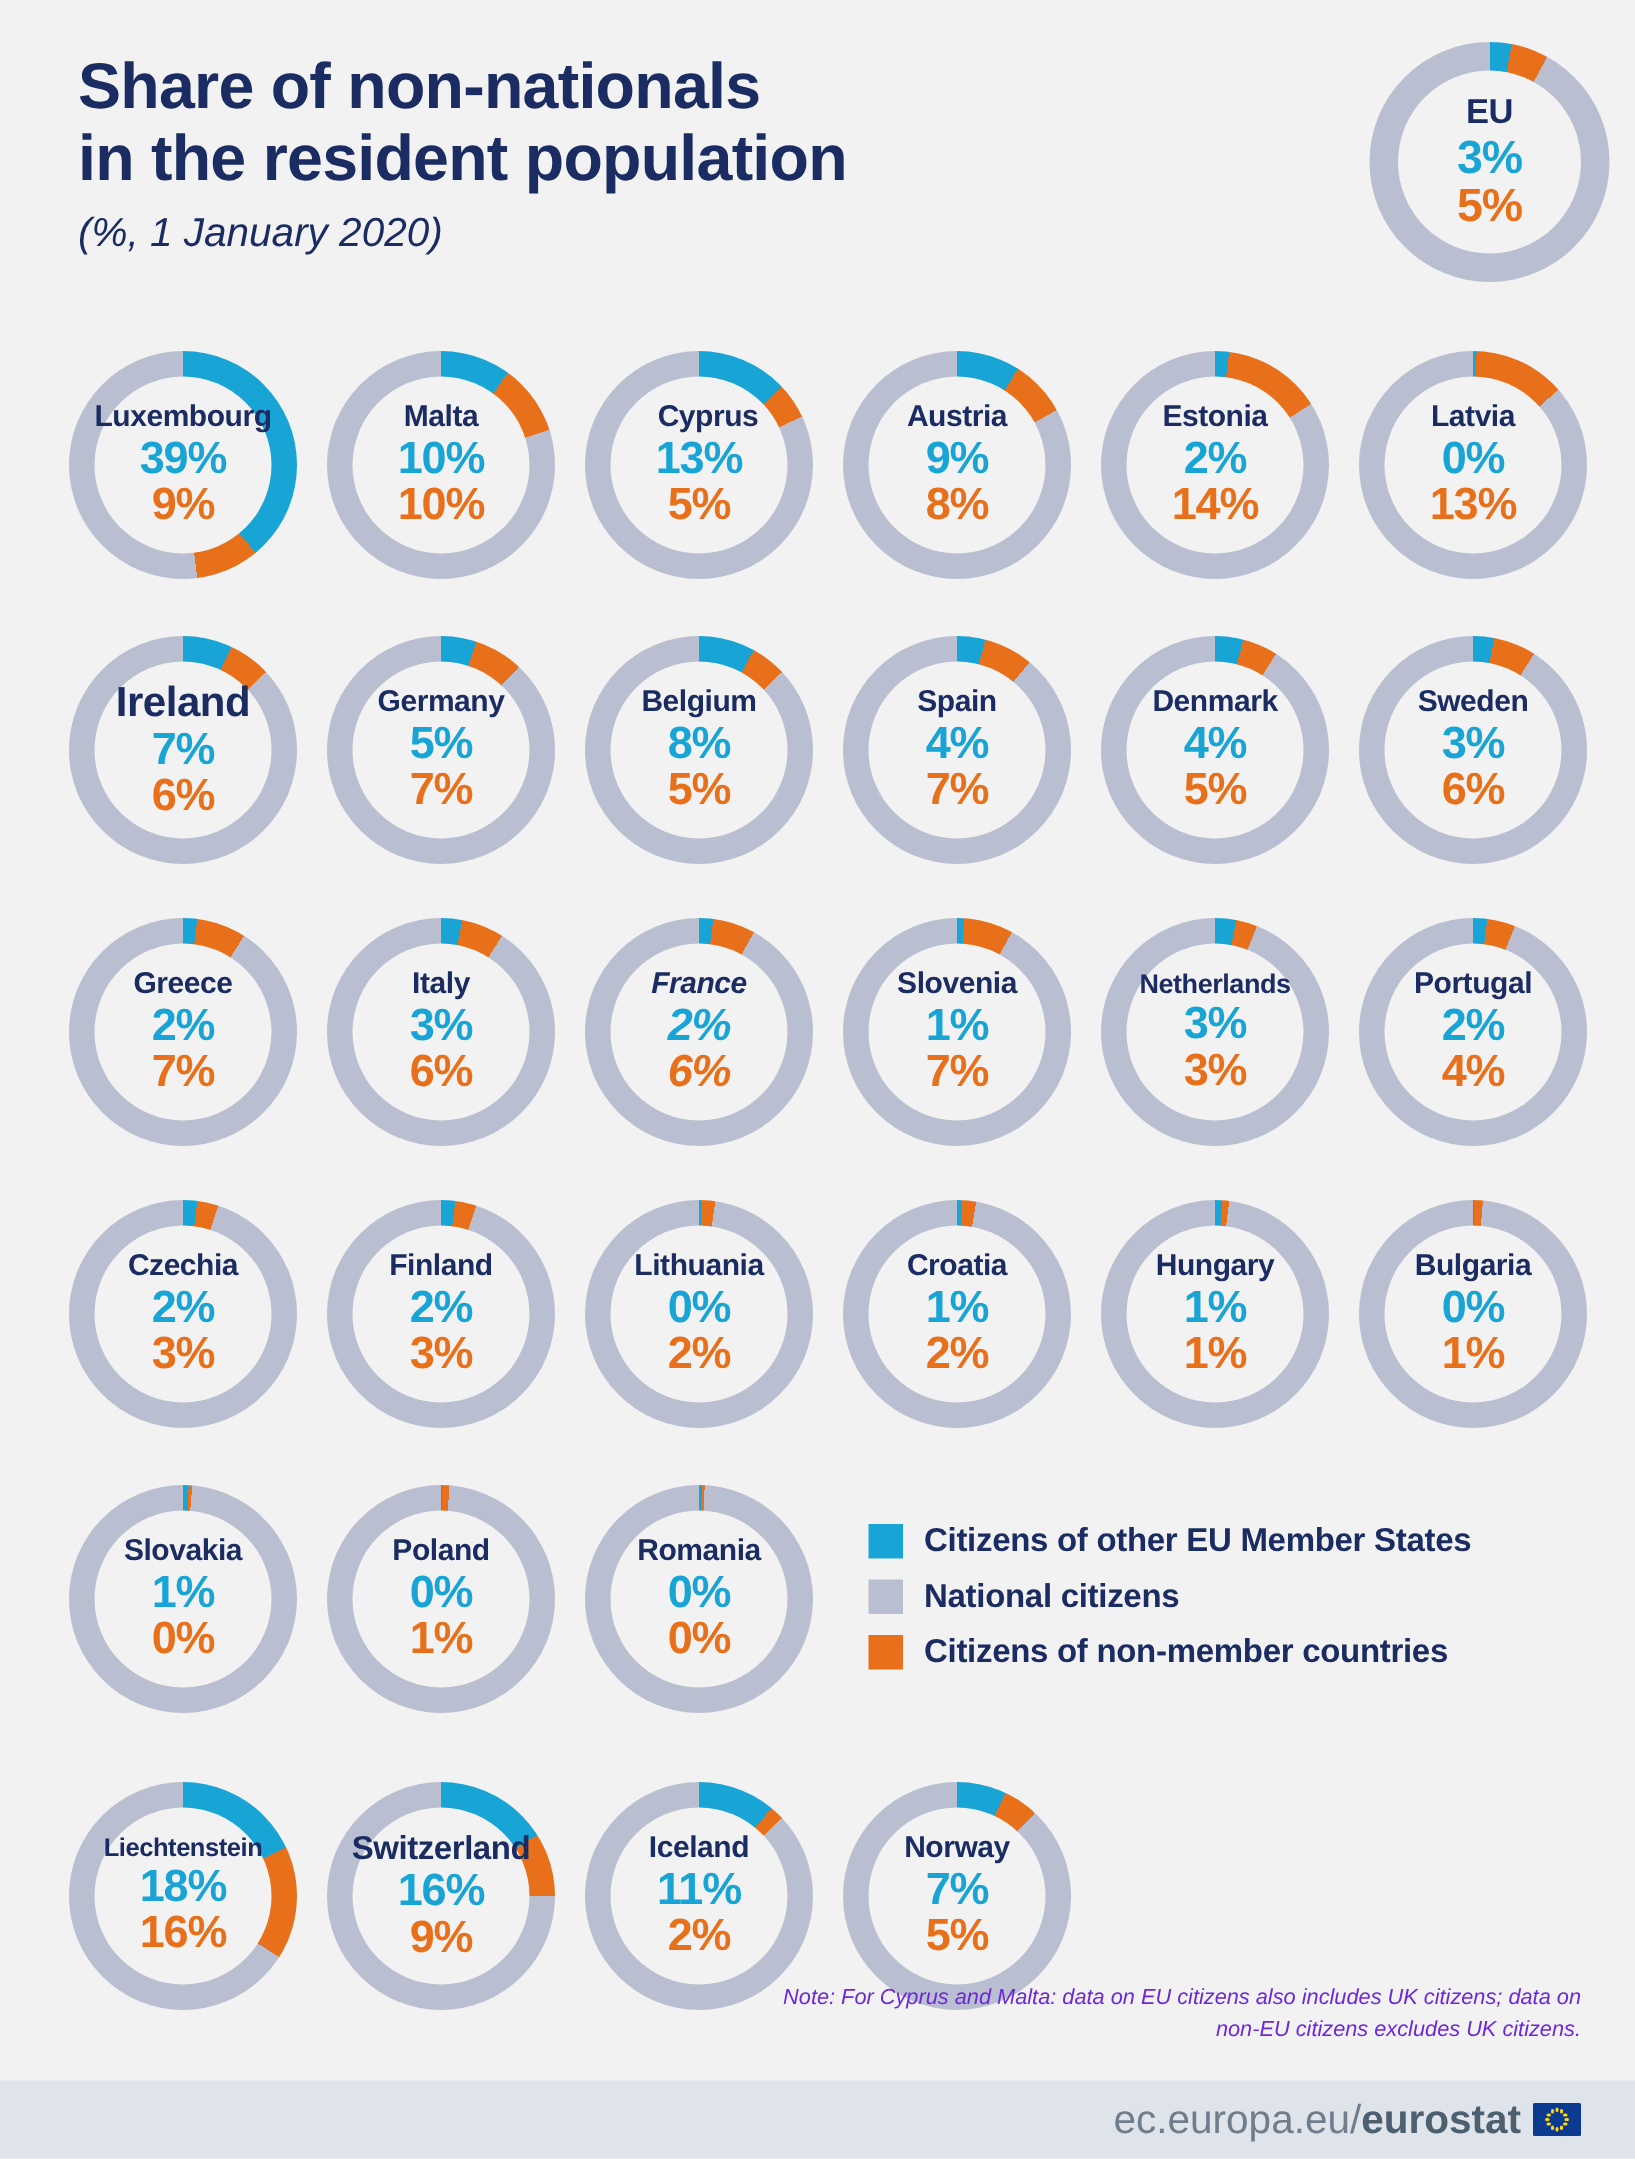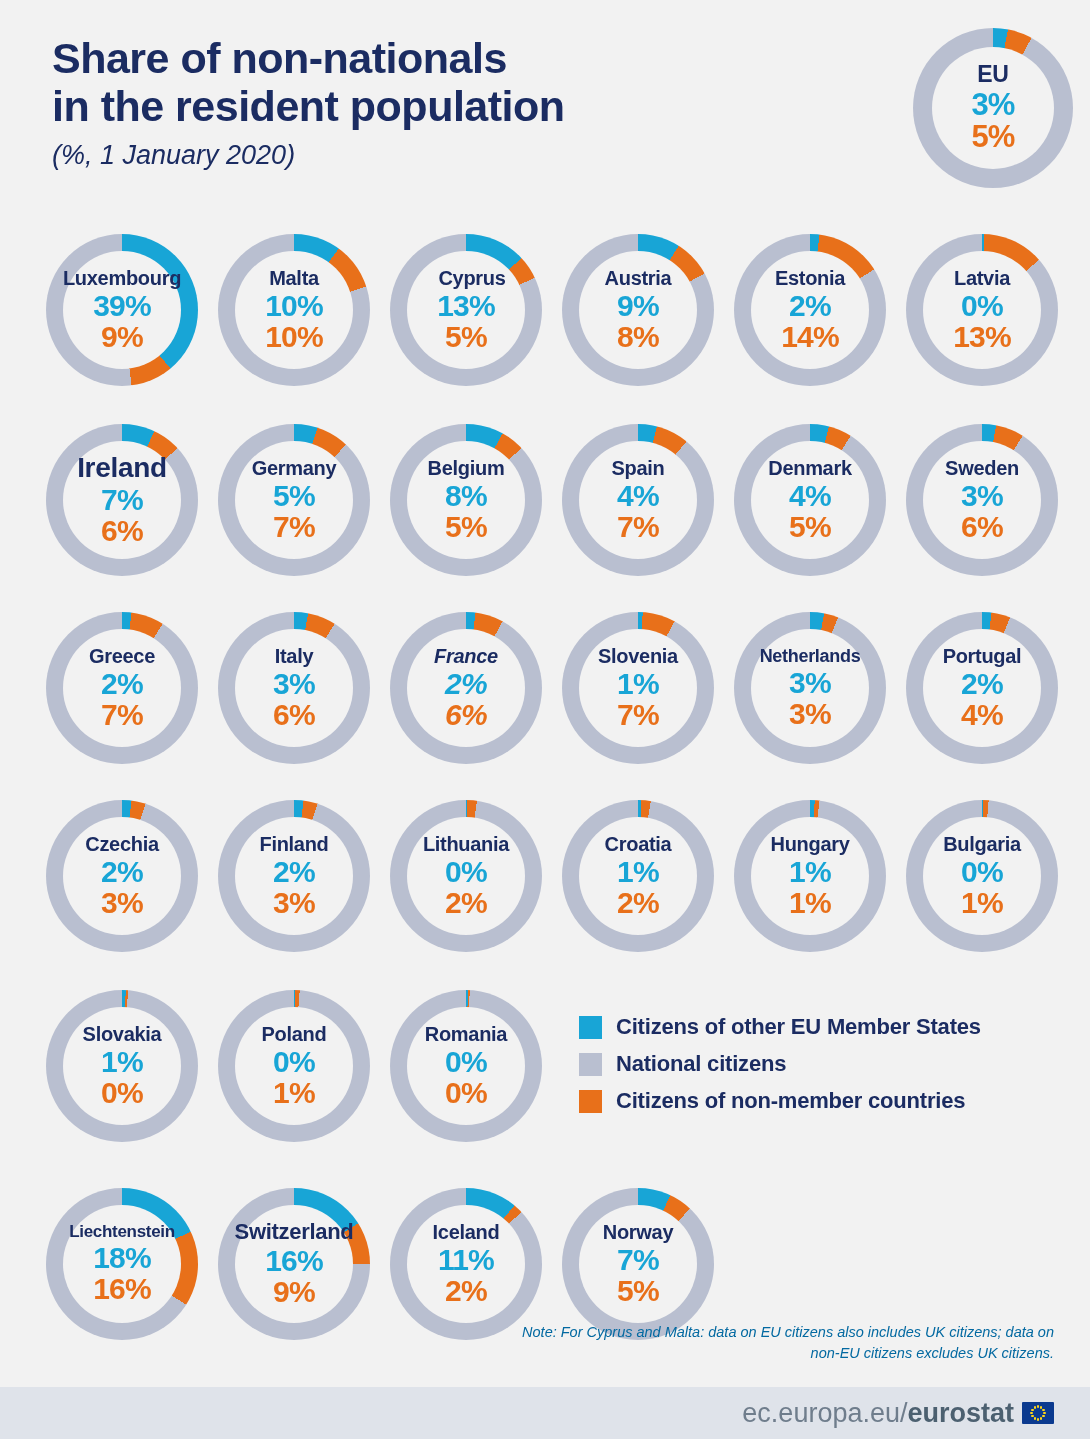--- a/index.html
+++ b/index.html
@@ -116,21 +116,21 @@
 
   
   #note {
     position: absolute;
     right: 36px;
     top: 1322px;
     width: 560px;
     text-align: right;
     font-size: 14.5px;
     font-style: italic;
-    color: #0369a1;
+    color: #6d28d9;
     line-height: 1.45;
   }
 
   
   #footer {
     position: absolute;
     left: 0;
     right: 0;
     bottom: 0;
     height: 52px;

